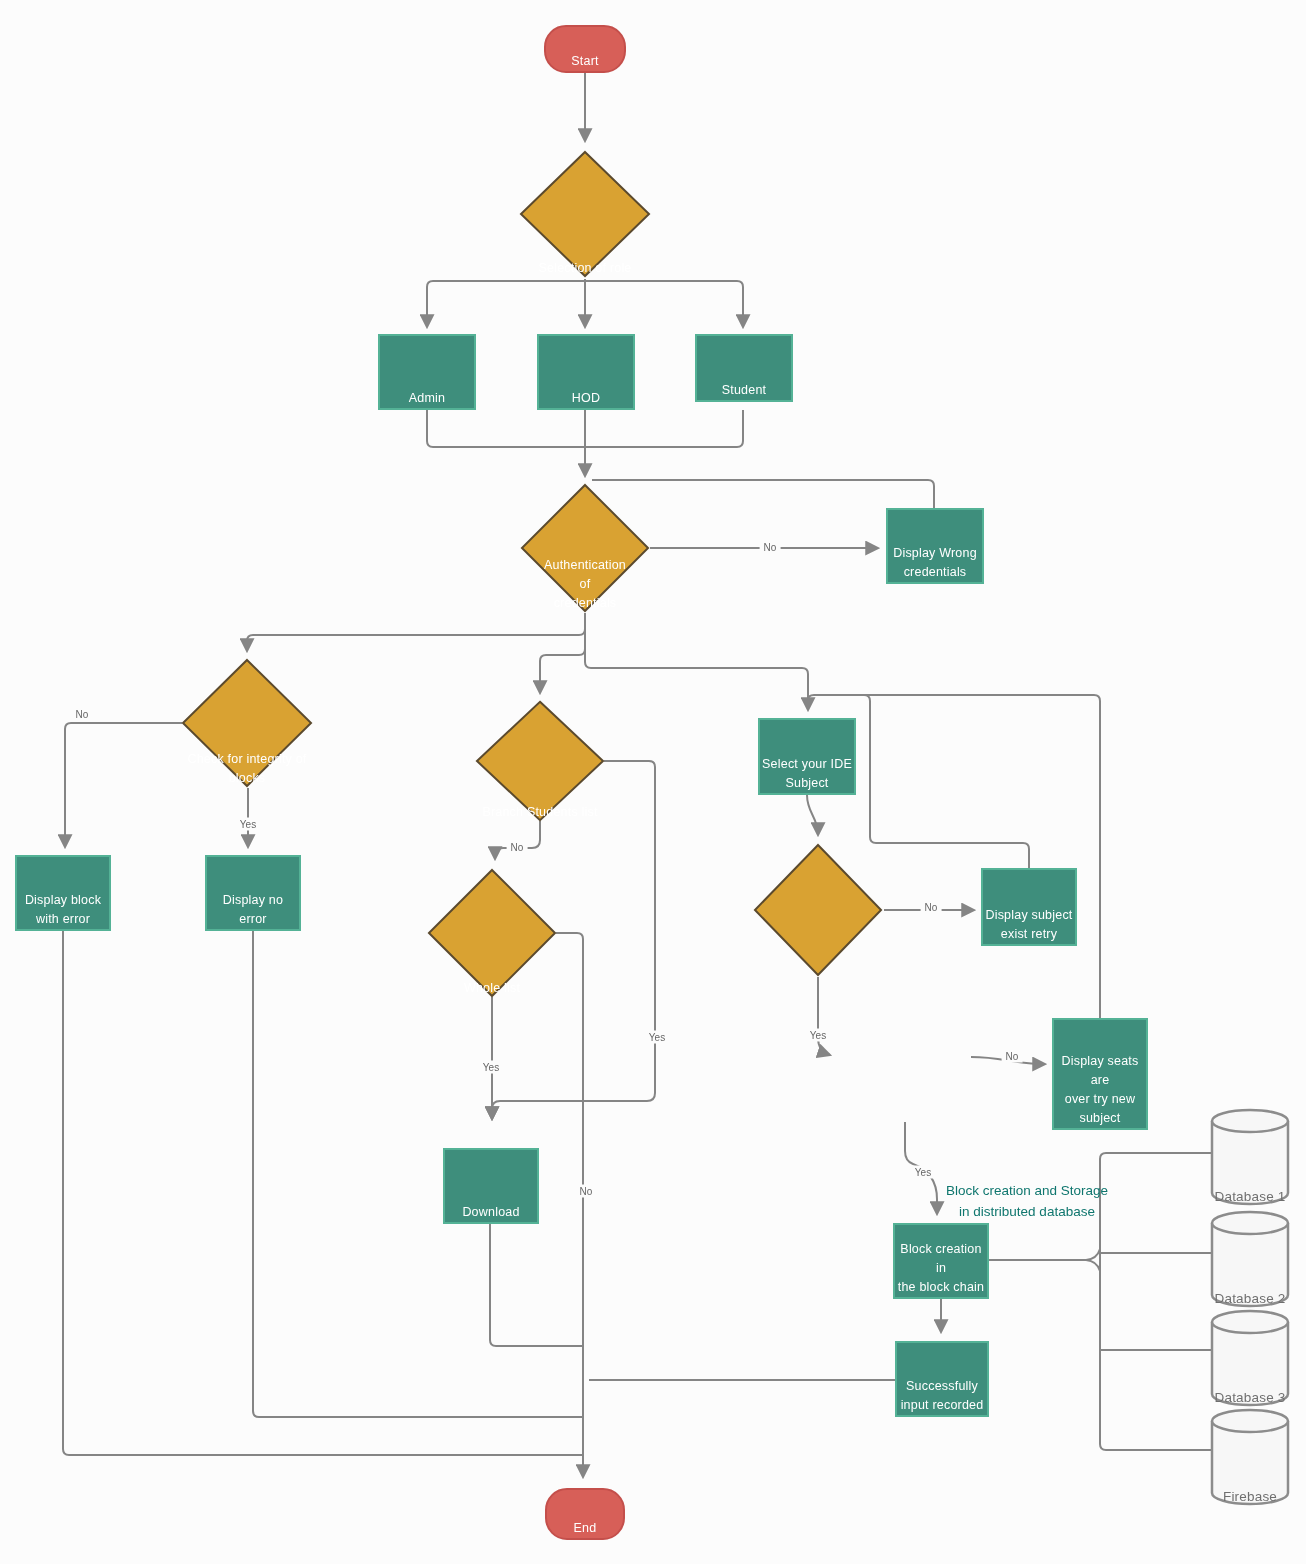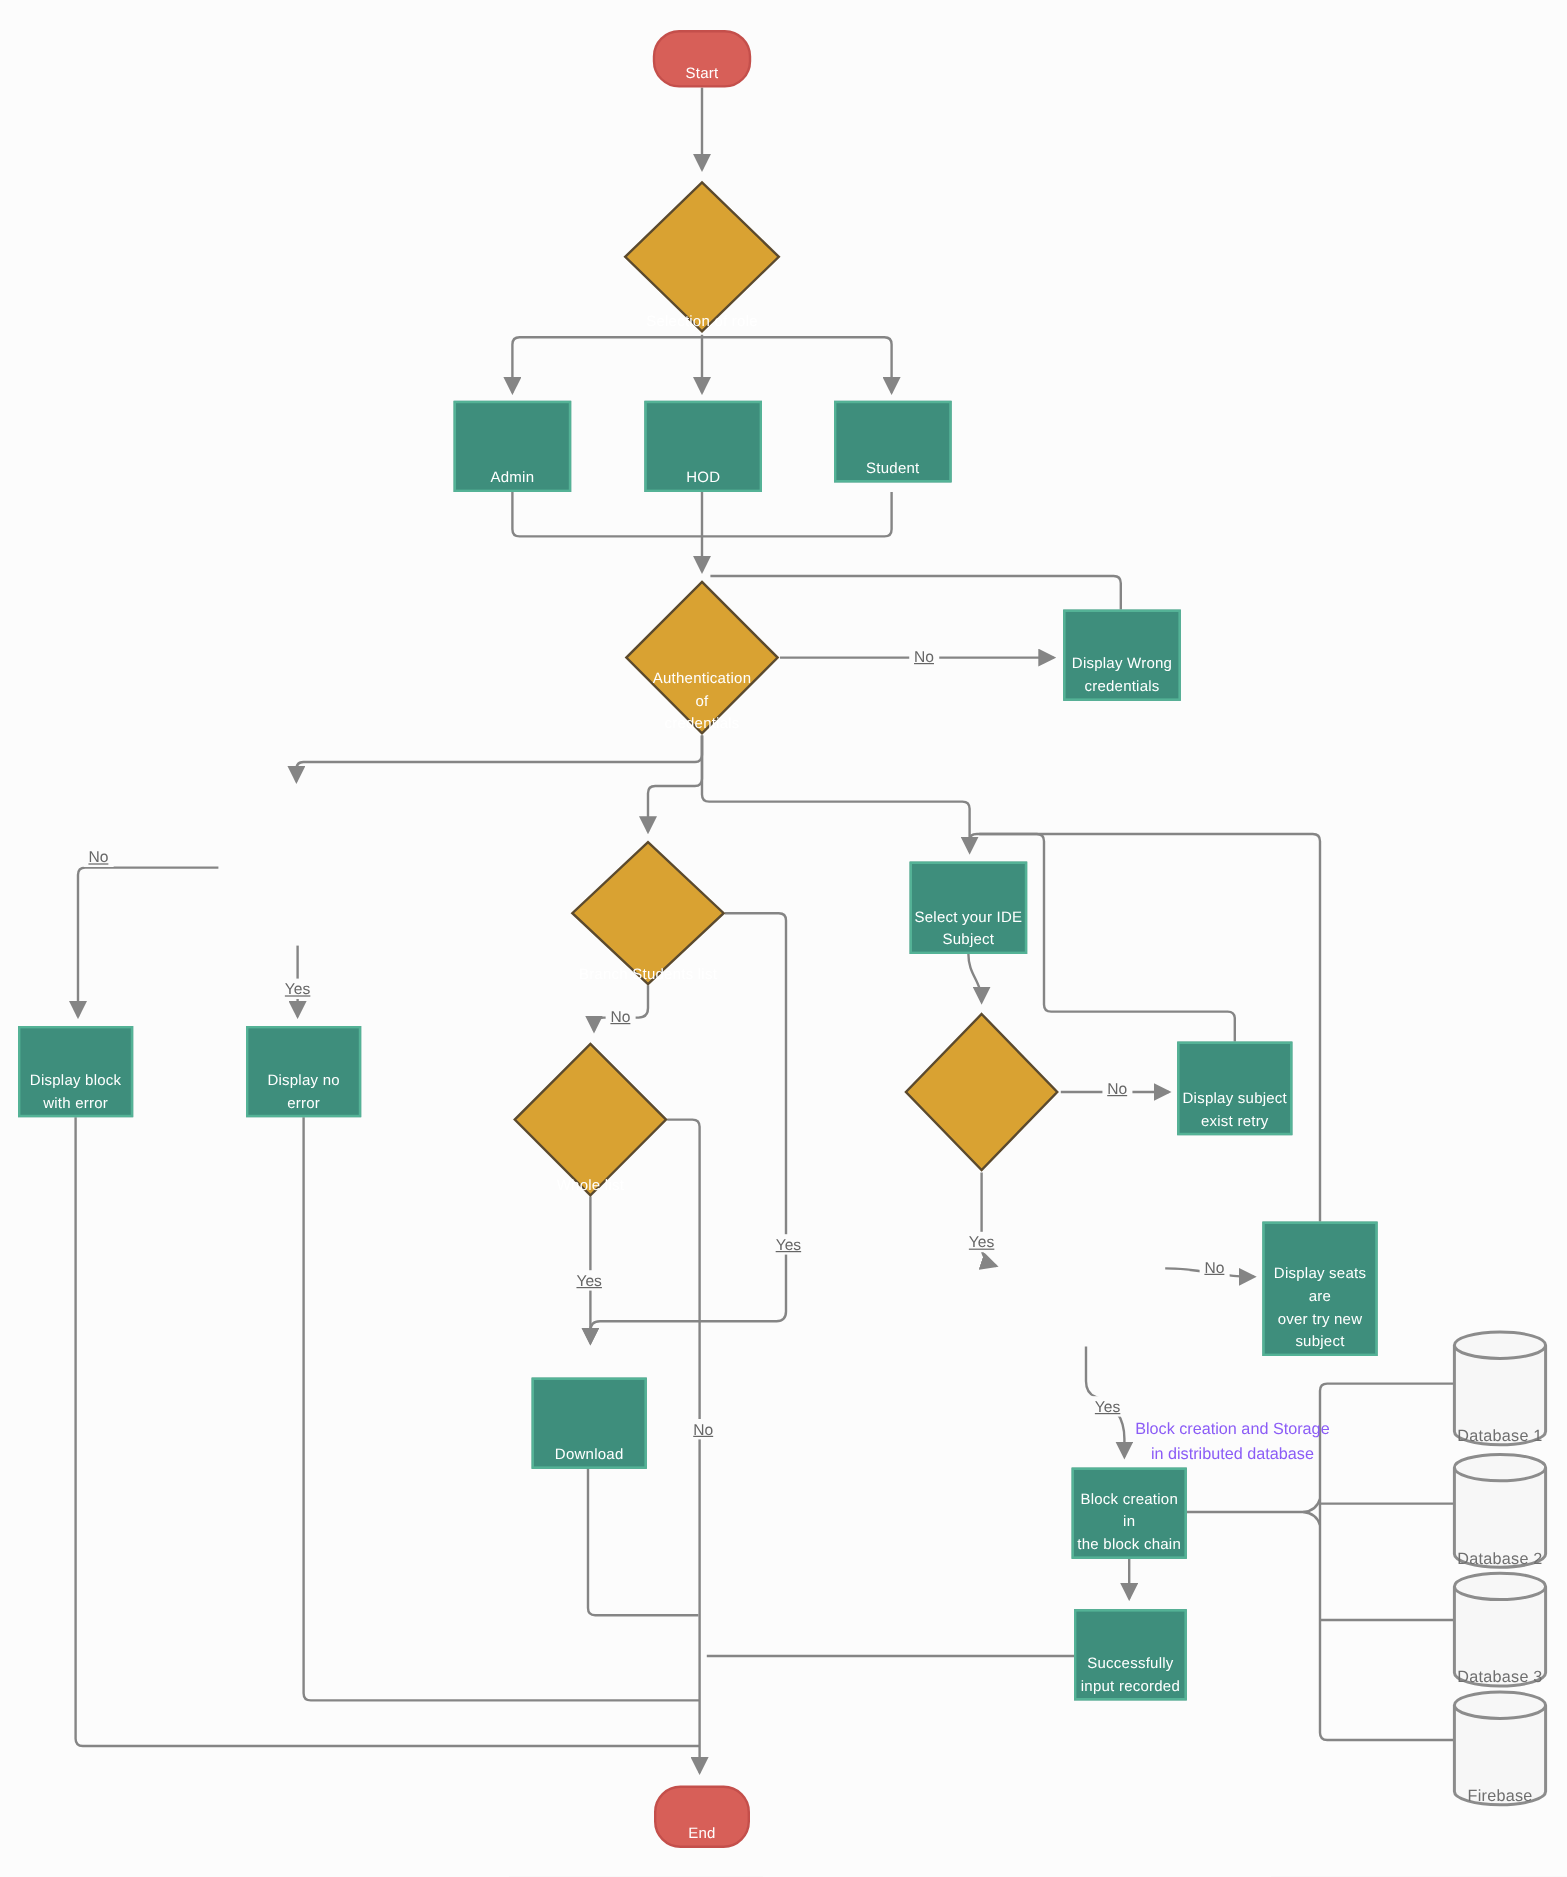--- a/index.html
+++ b/index.html
@@ -25,24 +25,24 @@
     text-align:center;white-space:pre-line;letter-spacing:.2px;padding:0 2px;
   }
   .process{background:var(--process-fill);border:2px solid var(--process-border);}
   .terminator{background:var(--terminator-fill);border:2px solid var(--terminator-border);border-radius:22px;}
   .decision svg.shape, .cylinder svg.shape{position:absolute;left:0;top:0;width:100%;height:100%;z-index:1;}
   .decision polygon{fill:var(--decision-fill);stroke:var(--decision-border);stroke-width:2;vector-effect:non-scaling-stroke;}
   .cylinder path,.cylinder ellipse{fill:var(--cylinder-fill);stroke:var(--cylinder-border);stroke-width:2.5;}
   .cylinder .nlabel{color:#6f6f6f;font-size:13.5px;}
   .elabel{
     position:absolute;transform:translate(-50%,-50%);color:var(--label-text);
-    font-size:13px;background:var(--bg);padding:1px 4px;z-index:3;white-space:nowrap;text-decoration:underline;
+    font-size:10px;background:var(--bg);padding:1px 4px;z-index:3;white-space:nowrap;
   }
   .annotation{
-    position:absolute;color:#8b5cf6;font-size:13.5px;line-height:21px;text-align:center;
+    position:absolute;color:#0f766e;font-size:13.5px;line-height:21px;text-align:center;
     white-space:pre-line;z-index:3;
   }
 </style>
 </head>
 <body>
 
 <div class="canvas">
 
   <svg class="wires" viewBox="0 0 1306 1564">
     <defs>
@@ -114,20 +114,27 @@
     <div class="nlabel">Authentication
 of
 credentials</div>
   </div>
 
   <div class="node process" style="left:886px;top:508px;width:98px;height:76px">
     <div class="nlabel">Display Wrong
 credentials</div>
   </div>
 
+  <div class="node decision" style="left:181px;top:658px;width:132px;height:130px">
+    <svg class="shape" viewBox="0 0 100 100" preserveAspectRatio="none">
+        <polygon points="50,1.5 98.5,50 50,98.5 1.5,50"></polygon>
+      </svg>
+    <div class="nlabel">Check for integrity of
+blocks</div>
+  </div>
 
   <div class="node decision" style="left:475px;top:700px;width:130px;height:122px">
     <svg class="shape" viewBox="0 0 100 100" preserveAspectRatio="none">
         <polygon points="50,1.5 98.5,50 50,98.5 1.5,50"></polygon>
       </svg>
     <div class="nlabel">Branch Students list</div>
   </div>
 
   <div class="node process" style="left:758px;top:718px;width:98px;height:77px">
     <div class="nlabel">Select  your IDE

